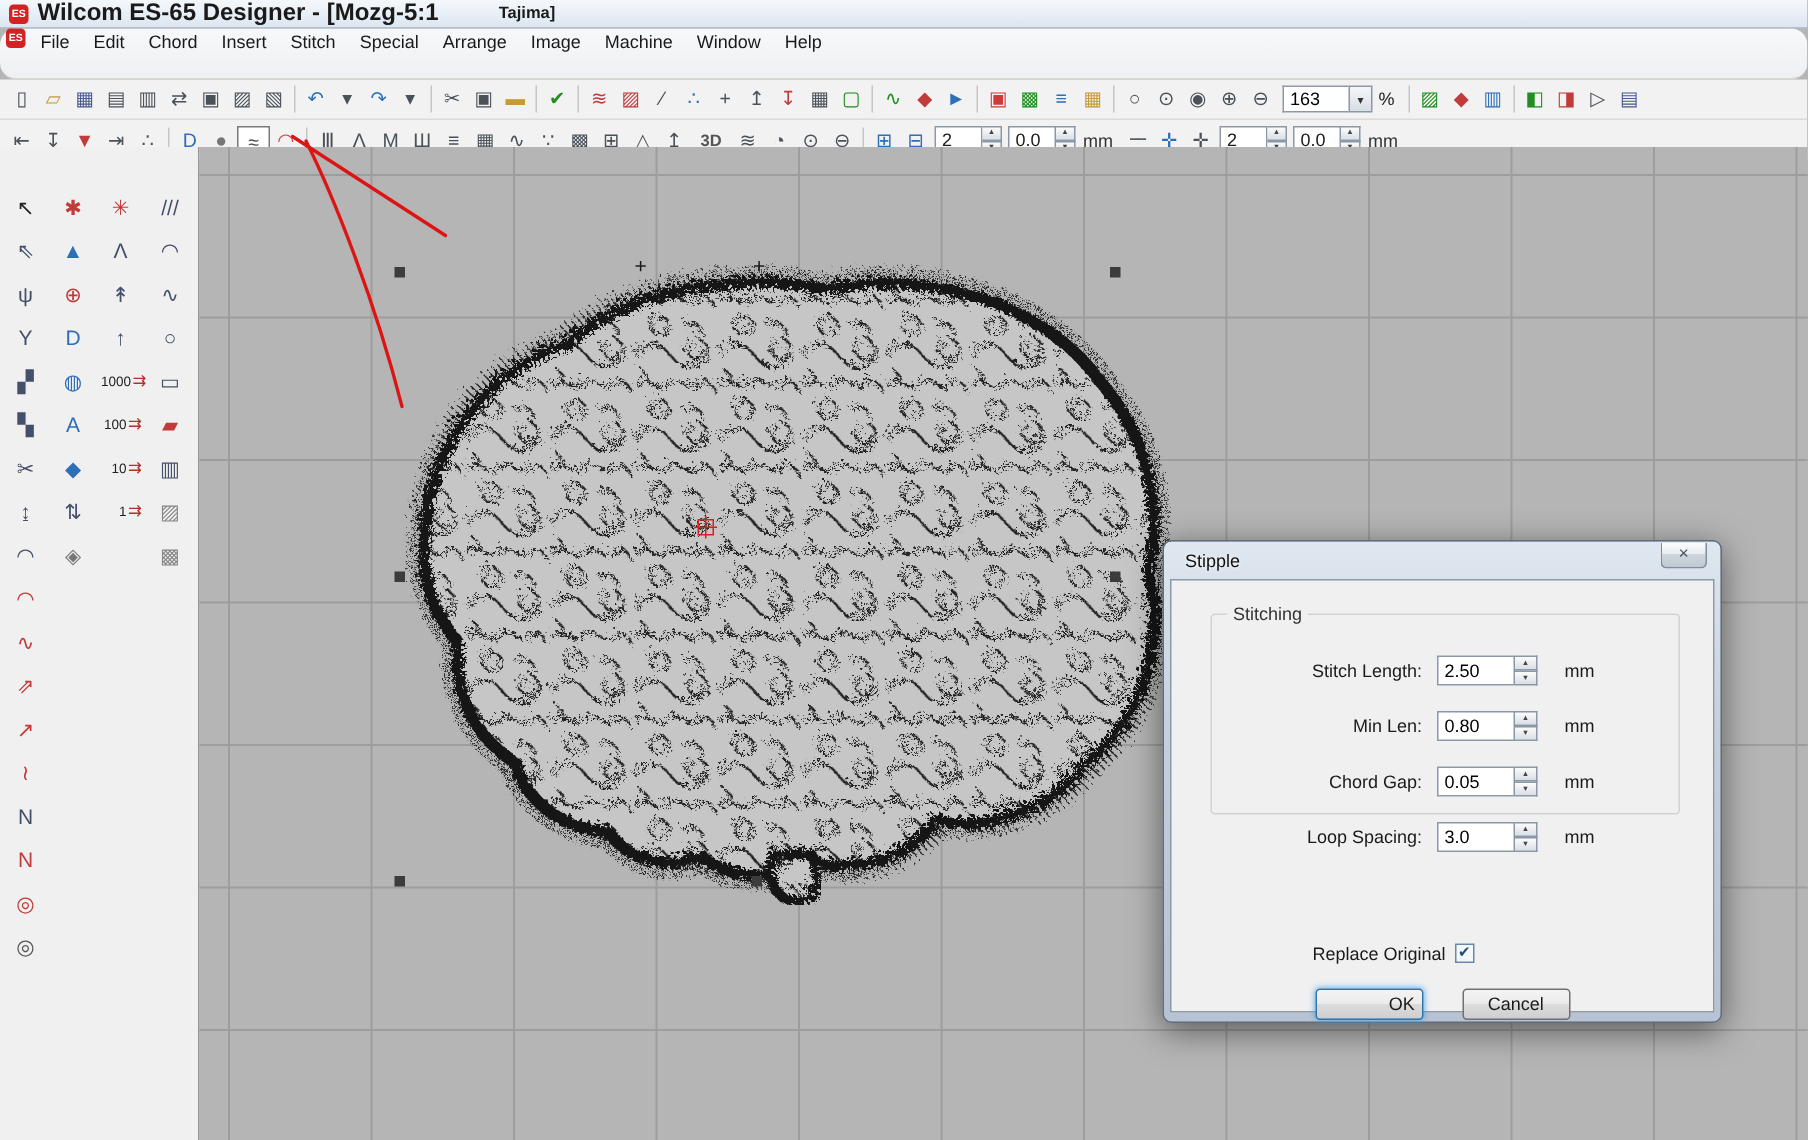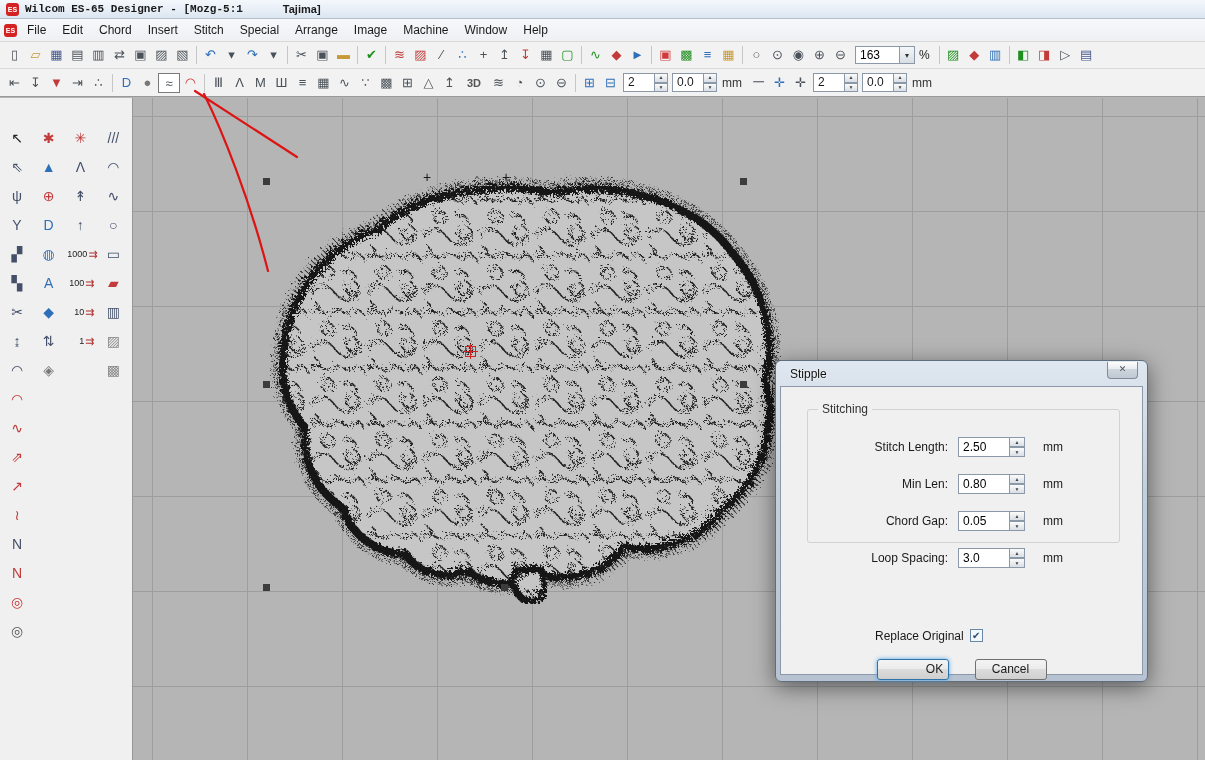--- a/index.html
+++ b/index.html
@@ -5,25 +5,25 @@
   * { box-sizing: border-box; margin: 0; padding: 0; }
   html,body { width:1205px; height:760px; overflow:hidden;
     font-family:"Liberation Sans", sans-serif; font-size:12px; color:#1a1a1a;
     background:#b5b5b5; }
 
   
   .titlebar { height:19px; display:flex; align-items:center; gap:6px; padding:0 6px;
     background:linear-gradient(#f4f8fc,#dce6f1); border-bottom:1px solid #b4c0cd; }
   .app-logo { width:13px; height:13px; border-radius:3px; background:#d42222; color:#fff;
     font-size:7px; font-weight:bold; display:flex; align-items:center; justify-content:center; flex:0 0 auto; }
-  .titlebar .t1 { font-weight:bold; font-size:11px;font-family:Liberation Mono, monospace; }
+  .titlebar .t1 { font-weight:bold; font-size:16px; }
   .titlebar .t2 { font-weight:bold; font-size:11px; margin-left:34px; }
 
-  .menubar { height:23px; display:flex; align-items:center; gap:2px; padding:0 4px;
-    background:linear-gradient(#f7f8fa,#eef0f3); border-bottom:1px solid #d8d8d8; }
+  .menubar { height:34px; display:flex; align-items:flex-start; gap:2px; padding:0 4px;
+    background:linear-gradient(#f7f8fa,#eef0f3); border-bottom:1px solid #d8d8d8;border-radius:11px; }
   .menu-item { padding:2px 8px; cursor:default; }
 
   .toolbar { display:flex; align-items:center; padding:0 4px; background:#f2f2f2; }
   #toolbar-main { height:27px; border-bottom:1px solid #dadada; }
   #toolbar-stitch { height:28px; border-bottom:1px solid #9a9a9a; }
   .icon { width:21px; height:20px; line-height:20px; text-align:center; font-size:13px;
     color:#4a5158; cursor:default; flex:0 0 auto; }
   .icon.boxed { border:1px solid #7a7a7a; background:#fff; width:22px; }
   .icon.wide { width:28px; font-size:11px; font-weight:bold; color:#555;text-align:center; }
   .sep { width:1px; height:18px; background:#c6c6c6; margin:0 3px; flex:0 0 auto; }

